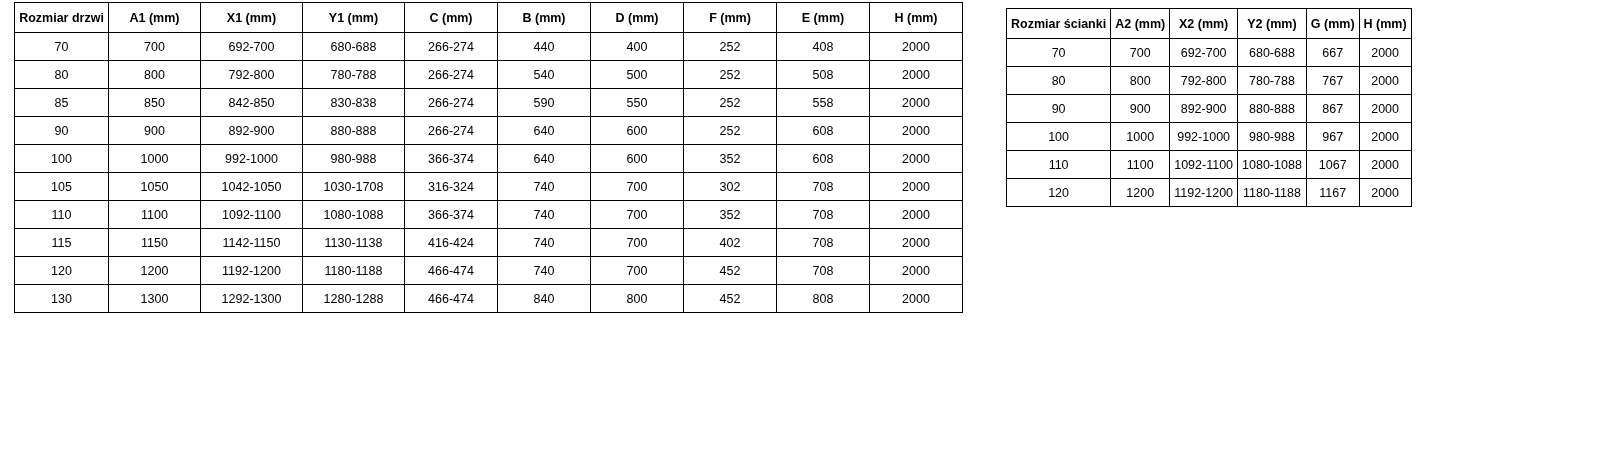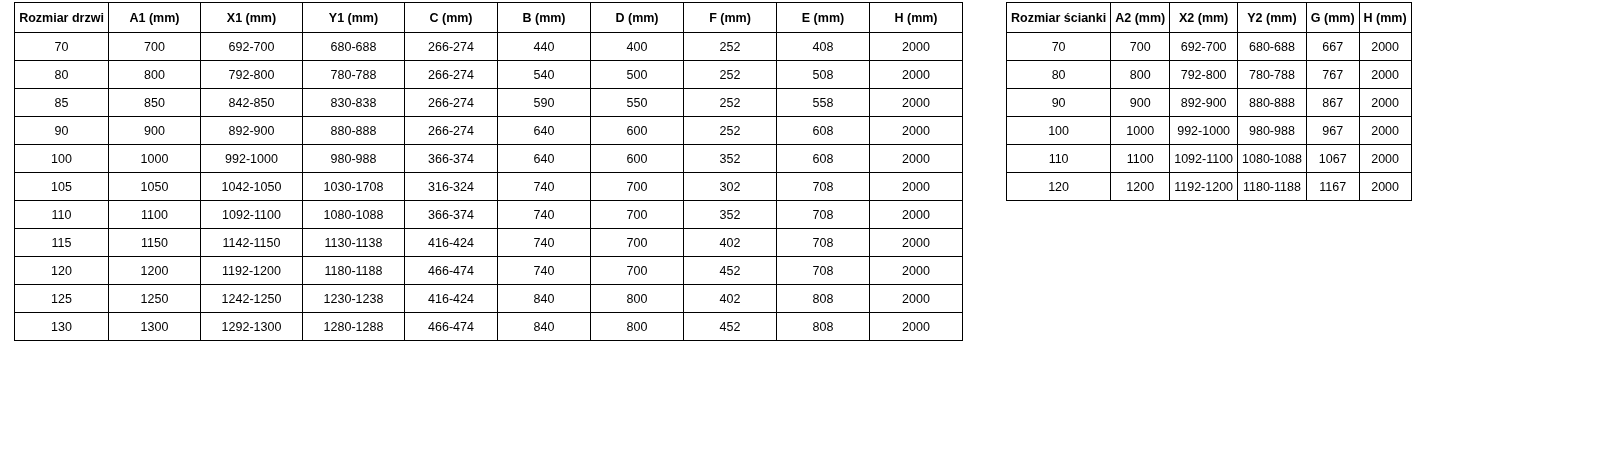--- a/index.html
+++ b/index.html
@@ -17,21 +17,21 @@
   .page {
     position: relative;
     width: 1272px;
     height: 459px;
   }
   .table-wrap {
     position: absolute;
     top: 0;
   }
   #doors-wrap { left: 14px; top: 2px; }
-  #walls-wrap { left: 1006px; top: 2px; }
+  #walls-wrap { left: 1006px; top: 8px; }
 
   table.spec {
     border-collapse: collapse;
     table-layout: fixed;
   }
   table.spec th,
   table.spec td {
     border: 1px solid #000000;
     text-align: center;
     vertical-align: middle;
@@ -204,32 +204,20 @@
           <td>1192-1200</td>
           <td>1180-1188</td>
           <td>466-474</td>
           <td>740</td>
           <td>700</td>
           <td>452</td>
           <td>708</td>
           <td>2000</td>
         </tr>
         <tr>
-          <td>125</td>
-          <td>1250</td>
-          <td>1242-1250</td>
-          <td>1230-1238</td>
-          <td>416-424</td>
-          <td>840</td>
-          <td>800</td>
-          <td>402</td>
-          <td>808</td>
-          <td>2000</td>
-        </tr>
-        <tr>
           <td>130</td>
           <td>1300</td>
           <td>1292-1300</td>
           <td>1280-1288</td>
           <td>466-474</td>
           <td>840</td>
           <td>800</td>
           <td>452</td>
           <td>808</td>
           <td>2000</td>

